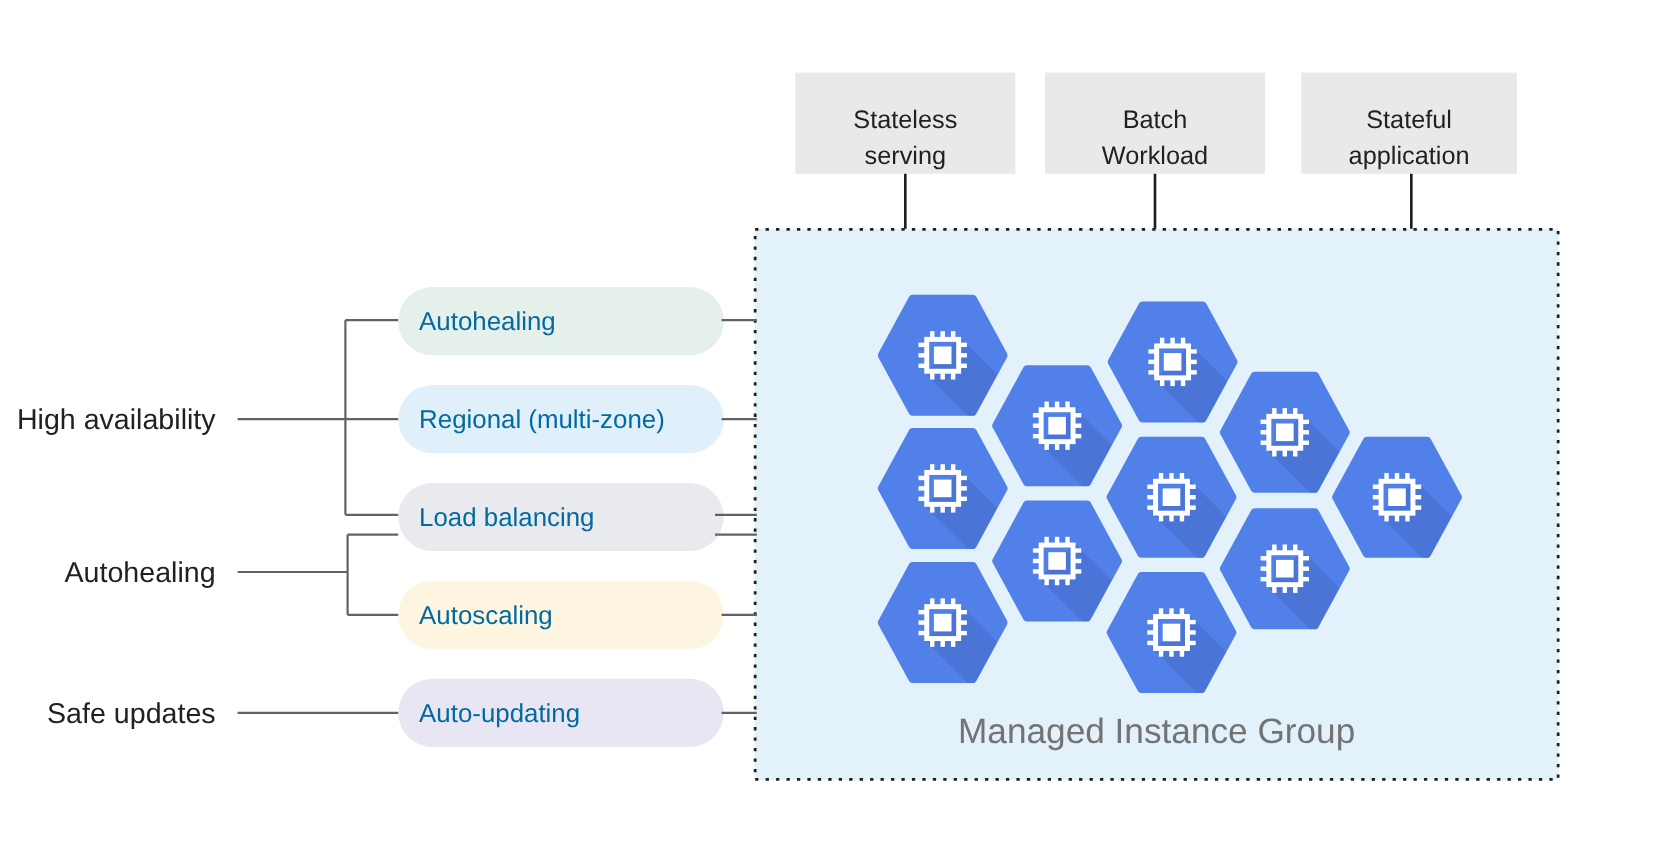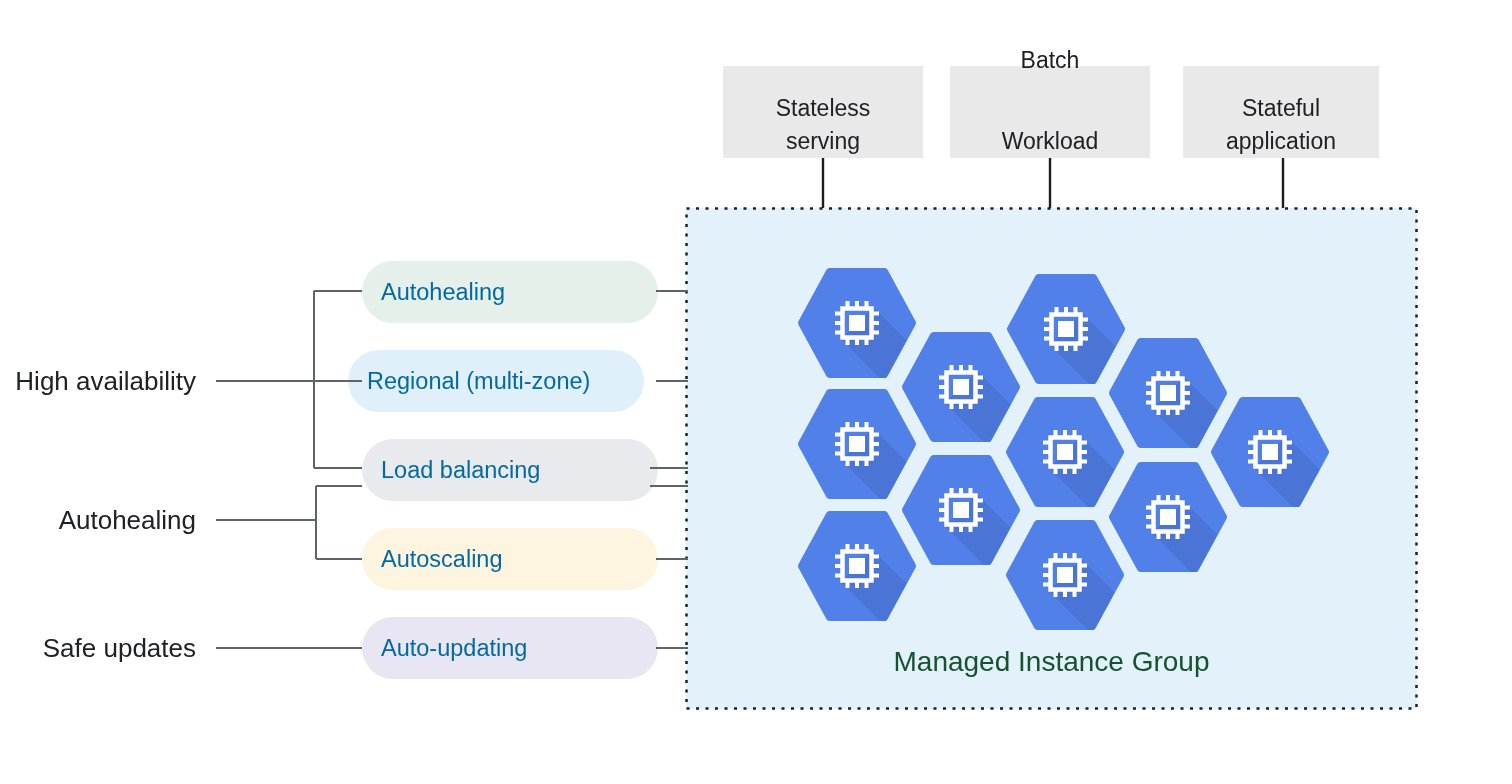--- a/index.html
+++ b/index.html
@@ -14,21 +14,21 @@
   }
   .category-label{
     position:absolute;text-align:right;font-size:26px;line-height:28px;color:#202124;white-space:nowrap;
   }
   .feature-pill{
     position:absolute;height:62px;border-radius:31px;display:flex;align-items:center;
     padding-left:19px;box-sizing:border-box;font-size:23.5px;color:#0369a1;white-space:nowrap;
   }
   .mig-box{position:absolute;}
   .mig-label{
-    position:absolute;text-align:center;font-size:28px;color:#14532d;
+    position:absolute;text-align:center;font-size:32px;color:#737373;
   }
   .hex{position:absolute;}
   #overlay{position:absolute;left:0;top:0;pointer-events:none;}
 </style>
 </head>
 <body>
 
 <div id="canvas">
   <div id="mig-box" class="mig-box" style="left: 686px; top: 208px; width: 731px; height: 501px; background: rgb(227, 241, 251);"></div>
   <div id="hexes">
@@ -285,37 +285,37 @@
           <rect x="16" y="7.5" width="6" height="4" fill="#ffffff"></rect>
         </g>
       </svg>
     </div>
   <div id="mig-label" class="mig-label" style="left: 686px; top: 646px; width: 731px;">Managed Instance Group</div>
   <div id="workloads">
       <div class="workload-box" style="left: 723px; top: 66px; width: 200px; height: 92px; background: rgb(233, 233, 233);">
         <div>Stateless</div>
         <div>serving</div>
       </div>
-      <div class="workload-box" style="left: 950px; top: 66px; width: 200px; height: 92px; background: rgb(233, 233, 233); gap: 48px;">
+      <div class="workload-box" style="left: 950px; top: 66px; width: 200px; height: 92px; background: rgb(233, 233, 233);">
         <div>Batch</div>
         <div>Workload</div>
       </div>
       <div class="workload-box" style="left: 1183px; top: 66px; width: 196px; height: 92px; background: rgb(233, 233, 233);">
         <div>Stateful</div>
         <div>application</div>
       </div>
     </div>
   <div id="categories">
       <div class="category-label" style="right: 1316px; top: 367px;">High availability</div>
       <div class="category-label" style="right: 1316px; top: 506px;">Autohealing</div>
       <div class="category-label" style="right: 1316px; top: 634px;">Safe updates</div>
     </div>
   <div id="pills">
       <div class="feature-pill" style="left: 362px; top: 261px; width: 296px; background: rgb(228, 240, 233);">Autohealing</div>
-      <div class="feature-pill" style="left: 348px; top: 350px; width: 296px; background: rgb(223, 240, 251);">Regional (multi-zone)</div>
+      <div class="feature-pill" style="left: 362px; top: 350px; width: 296px; background: rgb(223, 240, 251);">Regional (multi-zone)</div>
       <div class="feature-pill" style="left: 362px; top: 439px; width: 296px; background: rgb(232, 234, 237);">Load balancing</div>
       <div class="feature-pill" style="left: 362px; top: 528px; width: 296px; background: rgb(253, 245, 223);">Autoscaling</div>
       <div class="feature-pill" style="left: 362px; top: 617px; width: 296px; background: rgb(233, 230, 243);">Auto-updating</div>
     </div>
   <svg id="overlay" width="1512" height="784" viewBox="0 0 1512 784">
       <line x1="823" y1="158" x2="823" y2="208" stroke="#1d1d1d" stroke-width="2.4"></line>
       <line x1="1050" y1="158" x2="1050" y2="208" stroke="#1d1d1d" stroke-width="2.4"></line>
       <line x1="1283" y1="158" x2="1283" y2="208" stroke="#1d1d1d" stroke-width="2.4"></line>
       <rect x="686.5" y="208.5" width="730" height="500" fill="none" stroke="#1f1f1f" stroke-width="2.5" stroke-dasharray="3 6.5"></rect>
       <polyline points="216,381 362,381" fill="none" stroke="#5f6368" stroke-width="2"></polyline>

